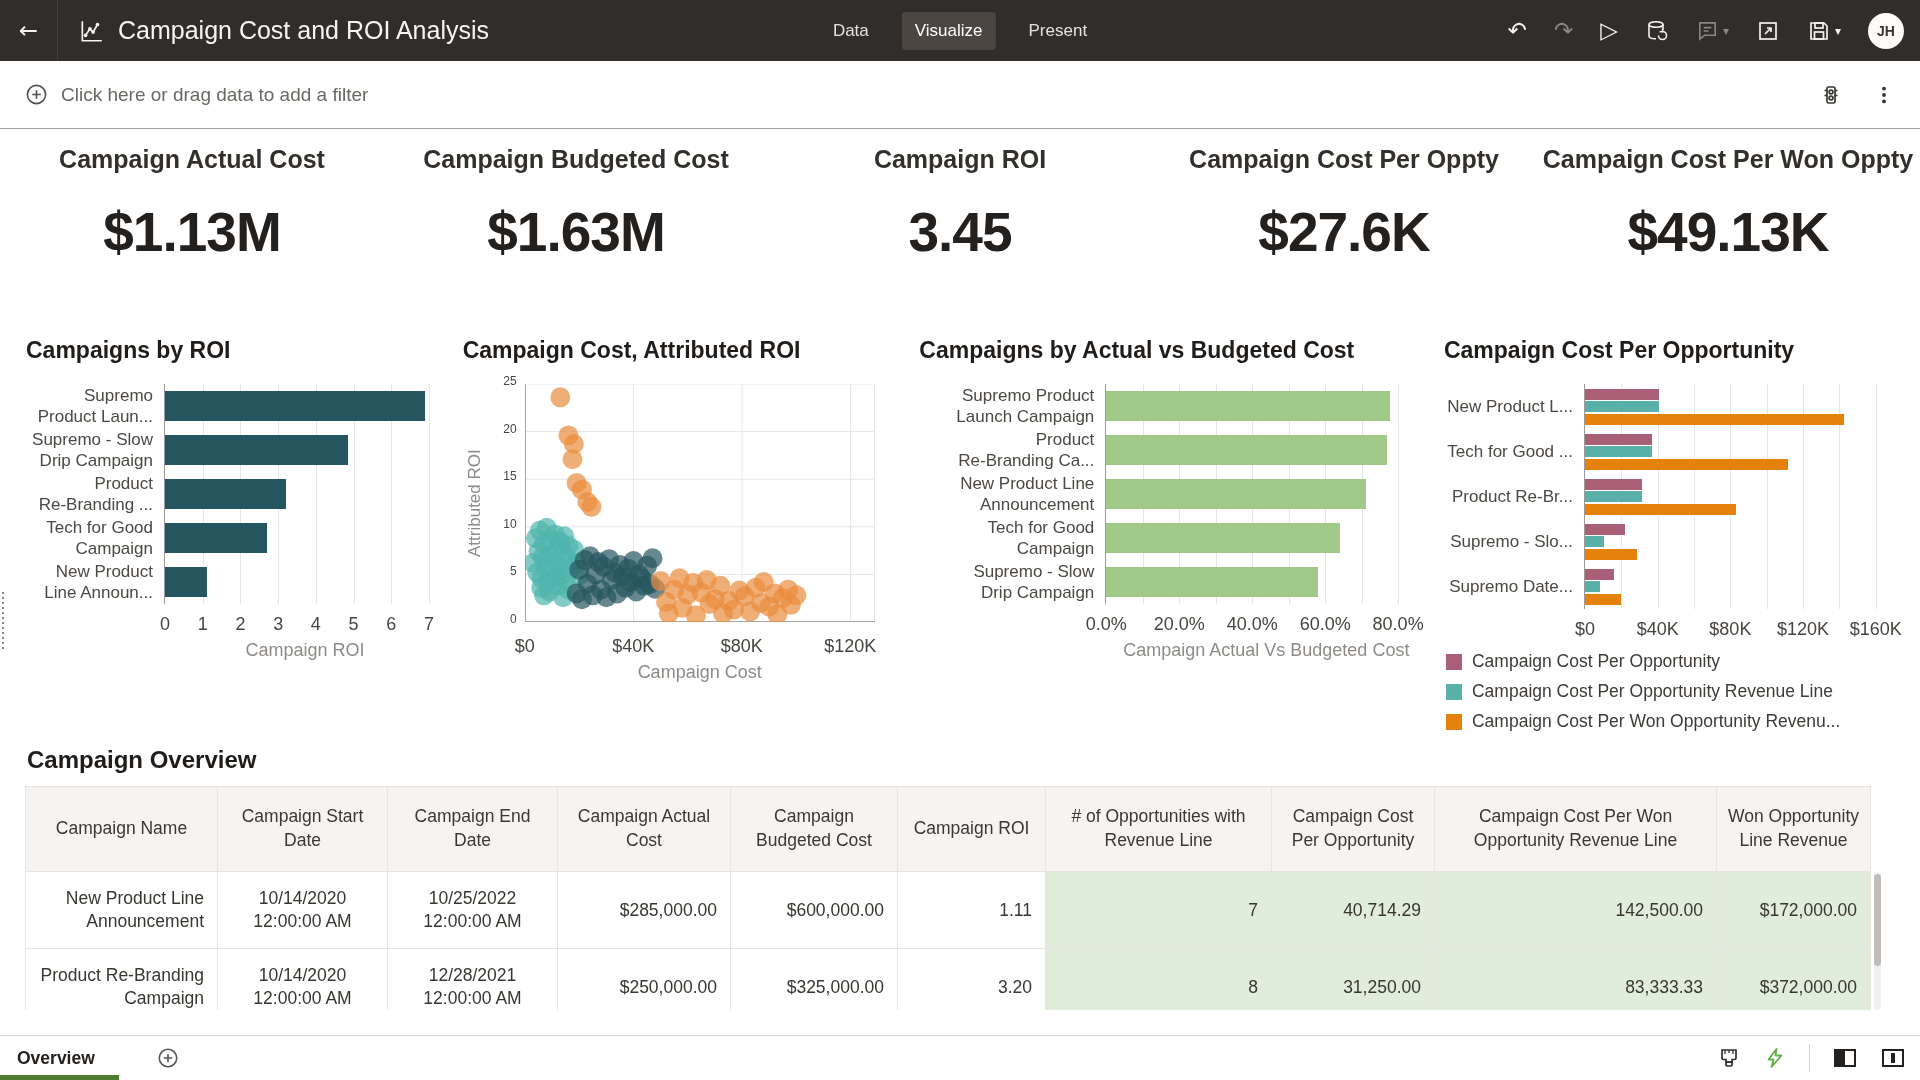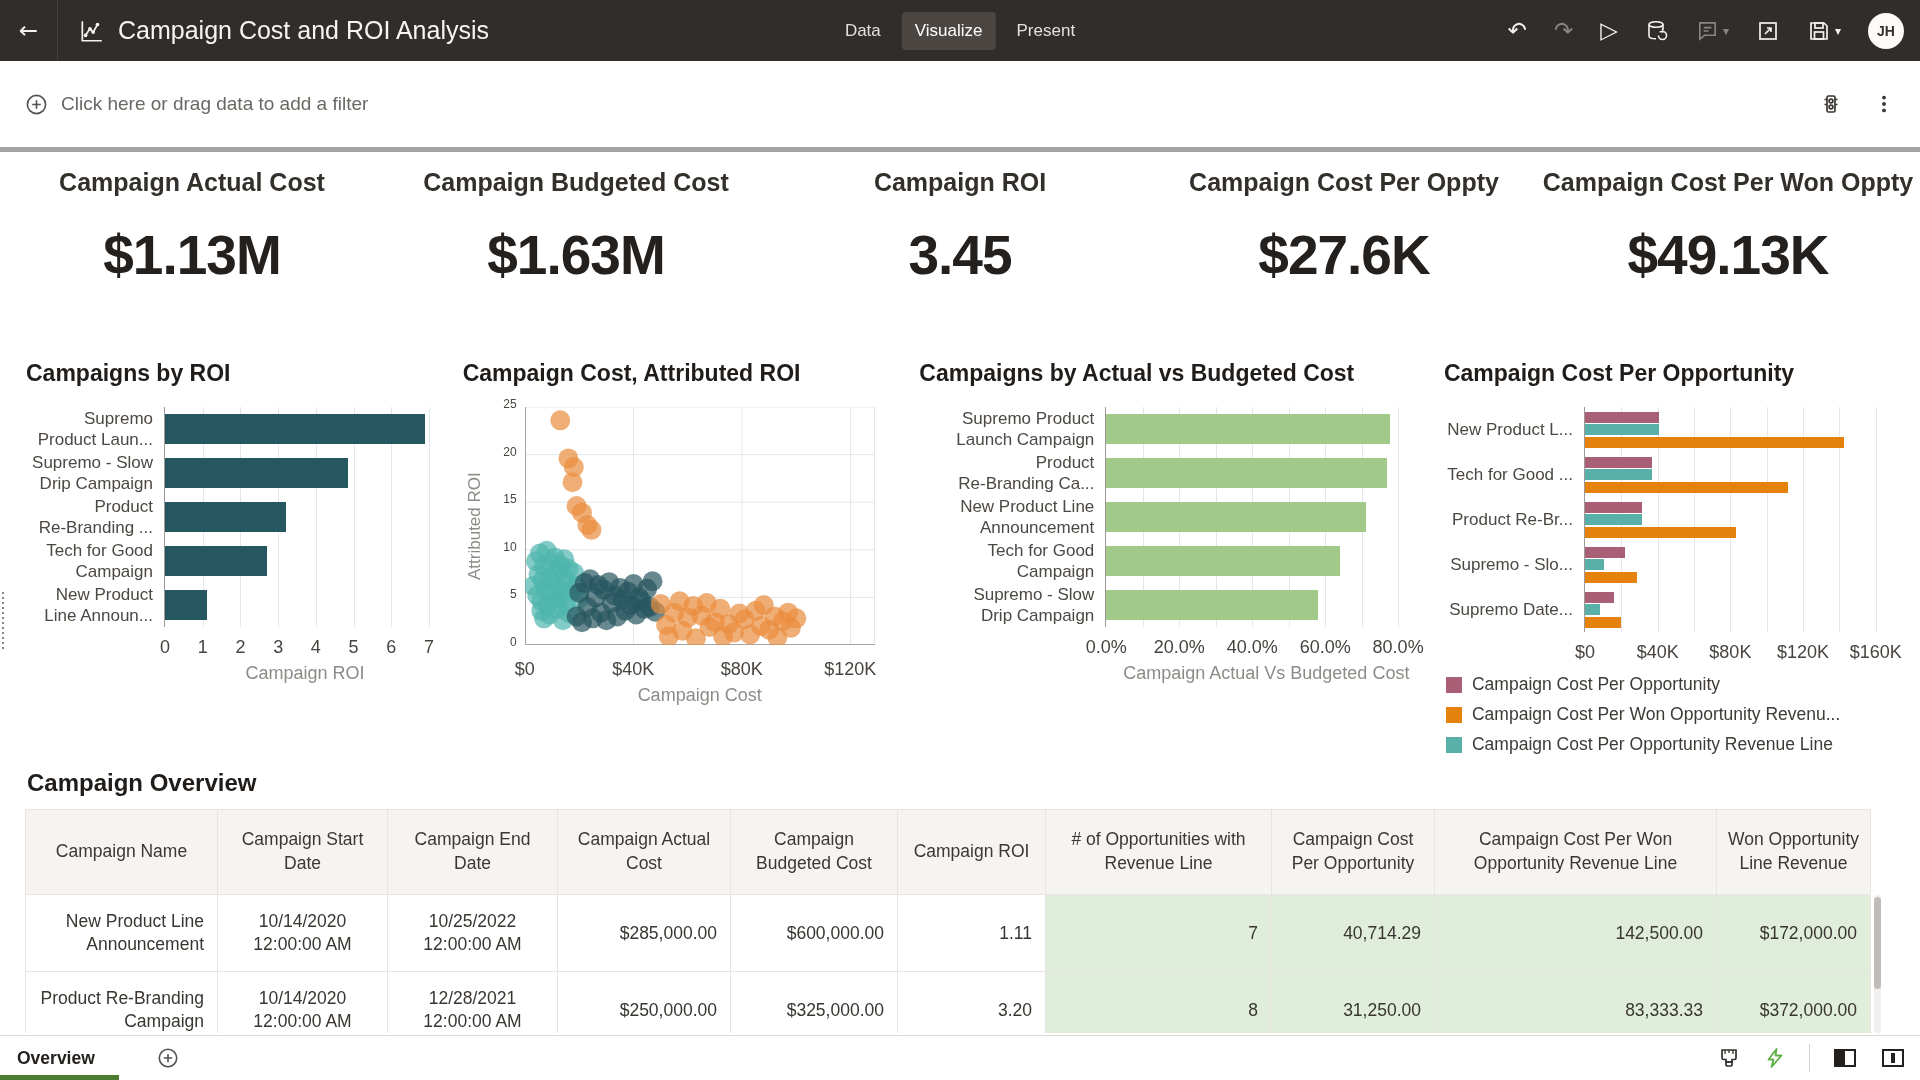--- a/index.html
+++ b/index.html
@@ -5,34 +5,34 @@
   * { box-sizing: border-box; margin: 0; padding: 0; }
   html,body { width:1920px; height:1080px; overflow:hidden; background:#fff;
     font-family:"Liberation Sans", sans-serif; }
 
   
   .topbar { position:relative; height:61px; background:#312D2A; display:flex; align-items:center; color:#F5F3F0; }
   .back-btn { width:58px; height:100%; display:flex; align-items:center; justify-content:center;
     border-right:1px solid #443F3B; font-size:26px; color:#F5F3F0; cursor:pointer; }
   .viz-logo { margin:0 14px 0 20px; display:flex; }
   .tb-title { font-size:25px; color:#F7F5F2; white-space:nowrap; }
-  .tabs { position:absolute; left:50%; transform:translateX(-50%); display:flex; gap:8px; align-items:center; }
+  .tabs { position:absolute; left:50%; transform:translateX(-50%); display:flex; gap:20px; align-items:center; }
   .tab { font-size:17px; color:#E4E1DD; padding:9px 13px; border-radius:4px; cursor:pointer; }
   .tab.active { background:#4C4642; color:#FFFFFF; }
   .tb-actions { margin-left:auto; display:flex; align-items:center; gap:27px; padding-right:16px; }
   .tb-ic { display:flex; align-items:center; gap:4px; cursor:pointer; }
   .glyph { font-family:"DejaVu Sans", sans-serif; font-size:23px; line-height:1; color:#F5F3F0; }
   .glyph.dim, .dim svg { color:#8A8683; }
   .caret { font-family:"DejaVu Sans", sans-serif; font-size:12px; color:#F5F3F0; }
   .caret.dim { color:#8A8683; }
   .avatar { width:36px; height:36px; border-radius:50%; background:#FCFBFA; color:#35312D;
     display:flex; align-items:center; justify-content:center; font-size:14px; font-weight:bold; cursor:pointer; }
 
   
-  .filterbar { height:91px; display:flex; align-items:center; padding:0 25px; border-bottom:5px solid #a3a3a3; background:#fff; }
+  .filterbar { height:68px; display:flex; align-items:center; padding:0 25px; border-bottom:1px solid #a3a3a3; background:#fff; }
   .filter-prompt { display:flex; align-items:center; gap:13px; color:#6B6863; font-size:19px; cursor:pointer; }
   .filter-actions { margin-left:auto; display:flex; align-items:center; gap:30px; }
   .filter-actions .ic { cursor:pointer; display:flex; }
 
   
   .kpi-row { display:flex; height:192px; }
   .kpi { flex:1; display:flex; flex-direction:column; align-items:center; padding-top:16px; cursor:pointer; }
   .kpi-label { font-size:25px; font-weight:700; color:#33302C; }
   .kpi-value { margin-top:26px; font-size:55px; font-weight:800; color:#23201E; letter-spacing:-1px; }
 
@@ -515,26 +515,26 @@
             <div class="xtick" style="left: 47.0588%;">$80K</div>
             <div class="xtick" style="left: 70.5882%;">$120K</div>
             <div class="xtick" style="left: 94.1176%;">$160K</div>
           </div>
           <div class="legend">
             <div class="legend-item">
               <div class="legend-swatch" style="background: rgb(169, 95, 117);"></div>
               <div class="legend-label">Campaign Cost Per Opportunity</div>
             </div>
             <div class="legend-item">
+              <div class="legend-swatch" style="background: rgb(88, 176, 169);"></div>
+              <div class="legend-label">Campaign Cost Per Opportunity Revenue Line</div>
+            </div>
+            <div class="legend-item">
               <div class="legend-swatch" style="background: rgb(229, 130, 14);"></div>
               <div class="legend-label">Campaign Cost Per Won Opportunity Revenu...</div>
-            </div>
-            <div class="legend-item">
-              <div class="legend-swatch" style="background: rgb(88, 176, 169);"></div>
-              <div class="legend-label">Campaign Cost Per Opportunity Revenue Line</div>
             </div>
           </div>
         </div>
     </div>
   </div>
 
   <div class="table-section">
     <div class="table-title">Campaign Overview</div>
     <div class="table-clip">
       <table class="data-table" id="data-table">

